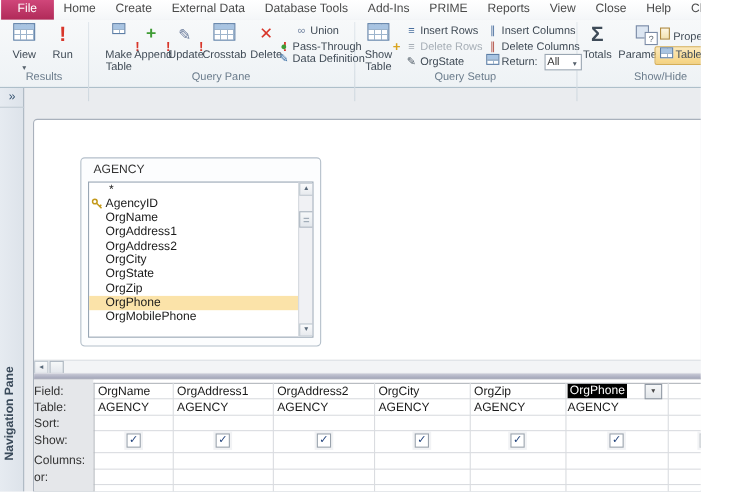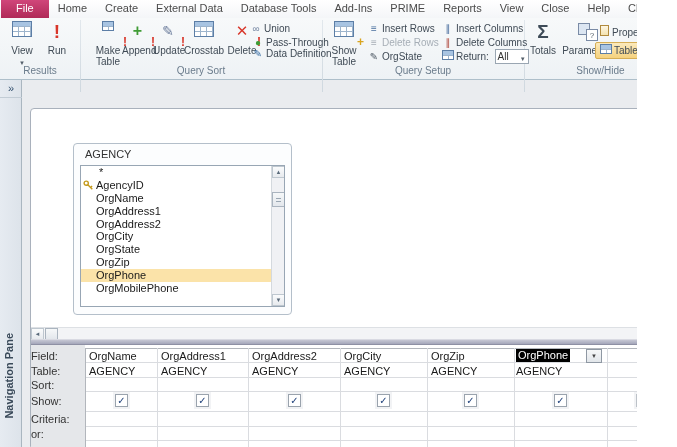--- a/index.html
+++ b/index.html
@@ -148,30 +148,30 @@
       <span>Update</span>
     </div>
     <div class="abs bigbtn" style="left:183px; width:42px;">
       <span class="bicon"><span class="tblico"></span></span>
       <span>Crosstab</span>
     </div>
     <div class="abs bigbtn" style="left:225px; width:34px;">
       <span class="bicon"><span style="color:#d8362a; font-weight:bold; font-size:15px; line-height:20px;">✕</span><span class="excl-sm">!</span></span>
       <span>Delete</span>
     </div>
-    <div class="abs smallbtn" style="left:250px; top:4px;">
+    <div class="abs smallbtn" style="left:268px; top:4px;">
       <span class="sicon" style="color:#7a8ba6;">∞</span><span>Union</span>
     </div>
     <div class="abs smallbtn" style="left:252px; top:18px;">
       <span class="sicon" style="color:#3f9c35;">●</span><span>Pass-Through</span>
     </div>
     <div class="abs smallbtn" style="left:252px; top:29px;">
       <span class="sicon" style="color:#3a6ea5;">✎</span><span>Data Definition</span>
     </div>
-    <div class="abs grouplabel" style="left:80px; width:242px;">Query Sort</div>
+    <div class="abs grouplabel" style="left:80px; width:242px;">Query Pane</div>
 
     <div class="abs bigbtn" style="left:326px; width:36px;">
       <span class="bicon"><span class="tblico"></span><span class="excl-sm" style="color:#d9a520;">+</span></span>
       <span>Show Table</span>
     </div>
     <div class="abs smallbtn" style="left:368px; top:4px;">
       <span class="sicon" style="color:#4a6f9e;">≡</span><span>Insert Rows</span>
     </div>
     <div class="abs smallbtn disabled" style="left:368px; top:18px;">
       <span class="sicon">≡</span><span>Delete Rows</span>
@@ -258,21 +258,21 @@
 
   <div class="abs splitter"></div>
 
   <div class="abs labelcol"></div>
   <div class="abs gridarea"></div>
 
   <div class="abs rowlabel" style="top:350px; right:auto; left:31px;">Field:</div>
   <div class="abs rowlabel" style="top:365px; right:auto; left:31px;">Table:</div>
   <div class="abs rowlabel" style="top:379px; right:auto; left:31px;">Sort:</div>
   <div class="abs rowlabel" style="top:395px; right:auto; left:31px;">Show:</div>
-  <div class="abs rowlabel" style="top:413px; right:auto; left:31px;">Criteria:</div>
+  <div class="abs rowlabel" style="top:413px; right:auto; left:31px;">Columns:</div>
   <div class="abs rowlabel" style="top:428px; right:auto; left:31px;">or:</div>
 
   <div class="hline" style="top:348px; background:#b2b6bc;"></div>
   <div class="hline" style="top:362px;"></div>
   <div class="hline" style="top:377px;"></div>
   <div class="hline" style="top:391px;"></div>
   <div class="hline" style="top:411px;"></div>
   <div class="hline" style="top:426px;"></div>
   <div class="hline" style="top:440px;"></div>
   <div class="vline" style="left:85px; background:#b2b6bc;"></div>

